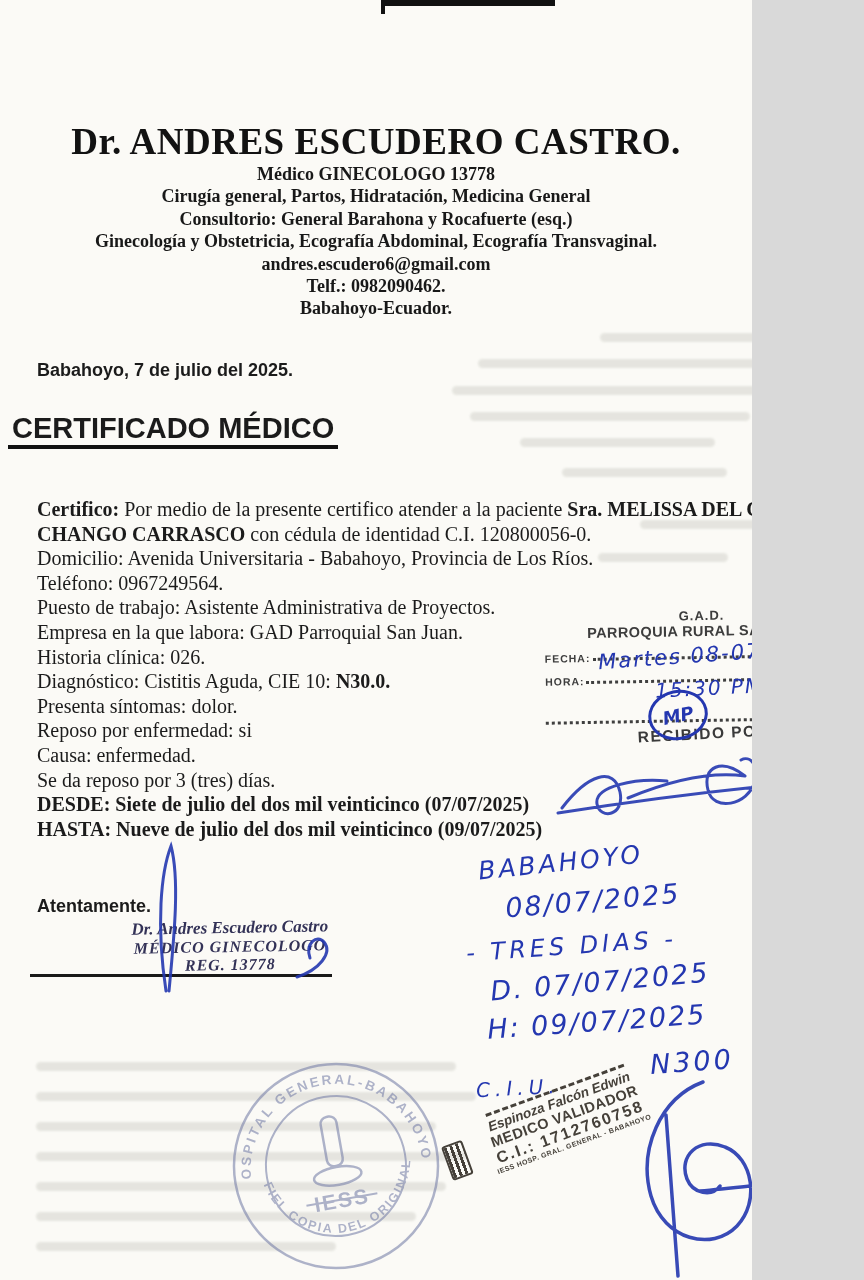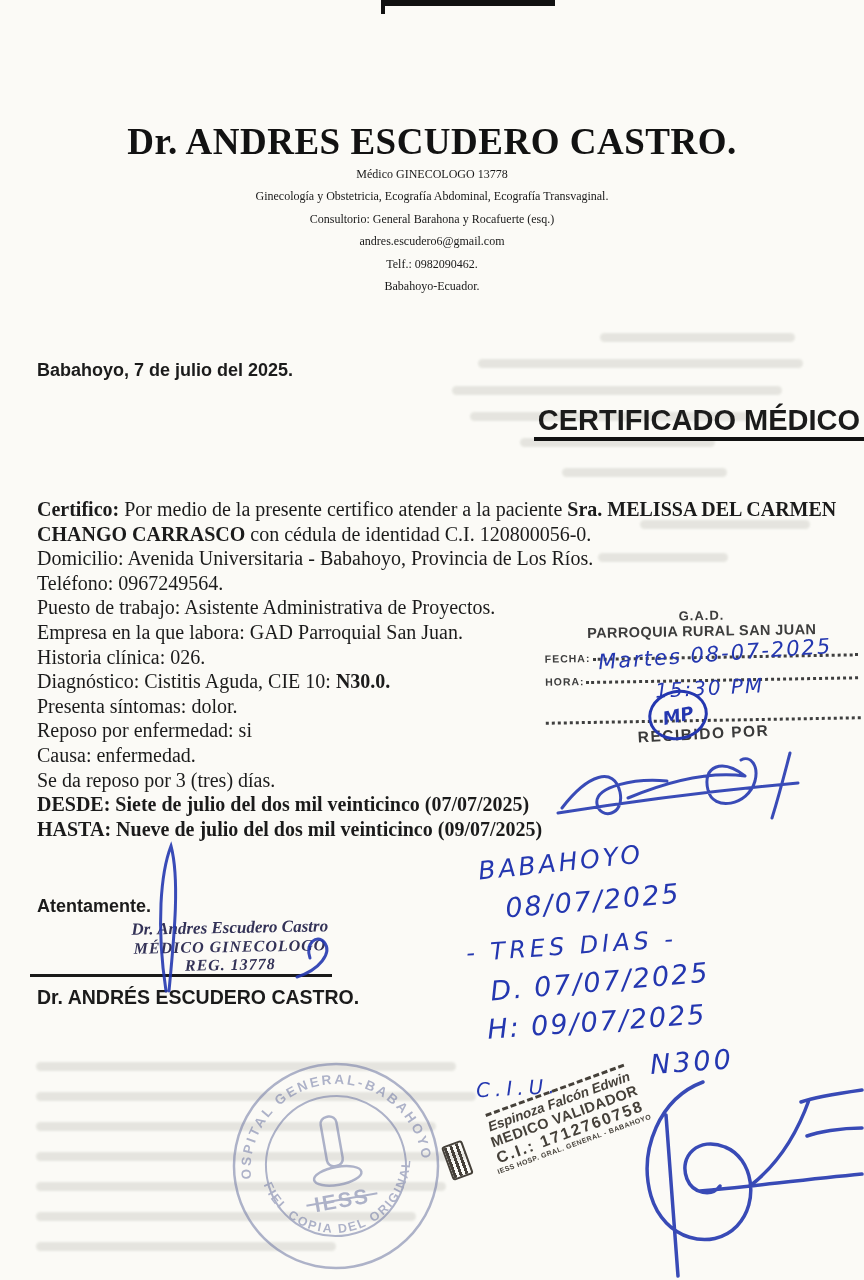--- a/index.html
+++ b/index.html
@@ -1,29 +1,29 @@
 <!DOCTYPE html>
 <html><head>
 <meta charset="utf-8">
 <style>
   html,body{margin:0;padding:0;background:#d9d9d9;}
-  .page{position:relative;width:864px;height:1280px;background:#fbfaf6;overflow:hidden;
+  .page{position:relative;width:752px;height:1280px;background:#fbfaf6;overflow:hidden;
         font-family:"Liberation Serif",serif;color:#1b1b1b;}
   
   .scan-bar{position:absolute;left:383px;top:0;width:172px;height:6px;background:#111;}
   .scan-bar::before{content:"";position:absolute;left:-2px;top:0;width:4px;height:14px;background:#111;}
   .ghost{position:absolute;height:9px;background:#b9b9b0;opacity:.32;border-radius:5px;filter:blur(1.3px);}
   
   .letterhead{position:absolute;left:0;top:120px;width:100%;text-align:center;}
   .lh-name{margin:0;font-size:37px;font-weight:bold;color:#121212;letter-spacing:.5px;}
-  .lh-line{font-size:12px;font-weight:normal;line-height:22.4px;color:#181818;}
+  .lh-line{font-size:18px;font-weight:bold;line-height:22.4px;color:#181818;}
   
   .date-line{position:absolute;left:37px;top:360px;font-family:"Liberation Sans",sans-serif;
              font-weight:bold;font-size:18px;}
-  .doc-title{position:absolute;left:0;top:404px;width:100%;text-align:right;margin:0;
+  .doc-title{position:absolute;left:0;top:404px;width:100%;text-align:left;margin:8px;
              font-family:"Liberation Sans",sans-serif;font-weight:bold;font-size:29px;}
   .doc-title span{border-bottom:4px solid #111;padding:0 4px 1px 4px;}
   
   .body-block{position:absolute;left:37px;top:497px;width:800px;font-size:20px;line-height:24.6px;}
   .body-block p{margin:0;}
   .b{font-weight:bold;}
   
   .atentamente{position:absolute;left:37px;top:896px;font-family:"Liberation Sans",sans-serif;
                font-weight:bold;font-size:18px;}
   .doc-stamp{position:absolute;left:100px;top:918px;width:260px;text-align:center;color:#23224a;
@@ -92,22 +92,23 @@
   <div class="ghost" style="left:36px;top:1092px;width:440px"></div>
   <div class="ghost" style="left:36px;top:1122px;width:400px"></div>
   <div class="ghost" style="left:36px;top:1152px;width:430px"></div>
   <div class="ghost" style="left:36px;top:1182px;width:410px"></div>
   <div class="ghost" style="left:36px;top:1212px;width:380px"></div>
   <div class="ghost" style="left:36px;top:1242px;width:300px"></div>
 
   <header class="letterhead">
     <h1 class="lh-name">Dr. ANDRES ESCUDERO CASTRO.</h1>
     <div class="lh-line">Médico GINECOLOGO 13778</div>
+    <div class="lh-line">Cirugía general, Partos, Hidratación, Medicina General</div>
+    <div class="lh-line">Consultorio: General Barahona y Rocafuerte (esq.)</div>
     <div class="lh-line">Ginecología y Obstetricia, Ecografía Abdominal, Ecografía Transvaginal.</div>
-    <div class="lh-line">Consultorio: General Barahona y Rocafuerte (esq.)</div>
     <div class="lh-line">andres.escudero6@gmail.com</div>
     <div class="lh-line">Telf.: 0982090462.</div>
     <div class="lh-line">Babahoyo-Ecuador.</div>
   </header>
 
   <div class="date-line">Babahoyo, 7 de julio del 2025.</div>
 
   <h2 class="doc-title"><span>CERTIFICADO MÉDICO</span></h2>
 
   <section class="body-block">
@@ -129,21 +130,20 @@
   <div class="atentamente">Atentamente.</div>
 
   <div class="doc-stamp">
     <div class="s1">Dr. Andres Escudero Castro</div>
     <div class="s2">MÉDICO GINECOLOGO</div>
     <div class="s3">REG. 13778</div>
   </div>
   <div class="sig-rule"></div>
 
   <div class="sig-block">
-    <div>Dr. ANDRÉS ESCUDERO CASTRO.</div>
   </div>
 
   <div class="gad">
     <div class="org1">G.A.D.</div>
     <div class="org2">PARROQUIA RURAL SAN JUAN</div>
     <div class="row">
       <span>FECHA:</span>
       <span class="leader"></span>
     </div>
     <div class="row">

